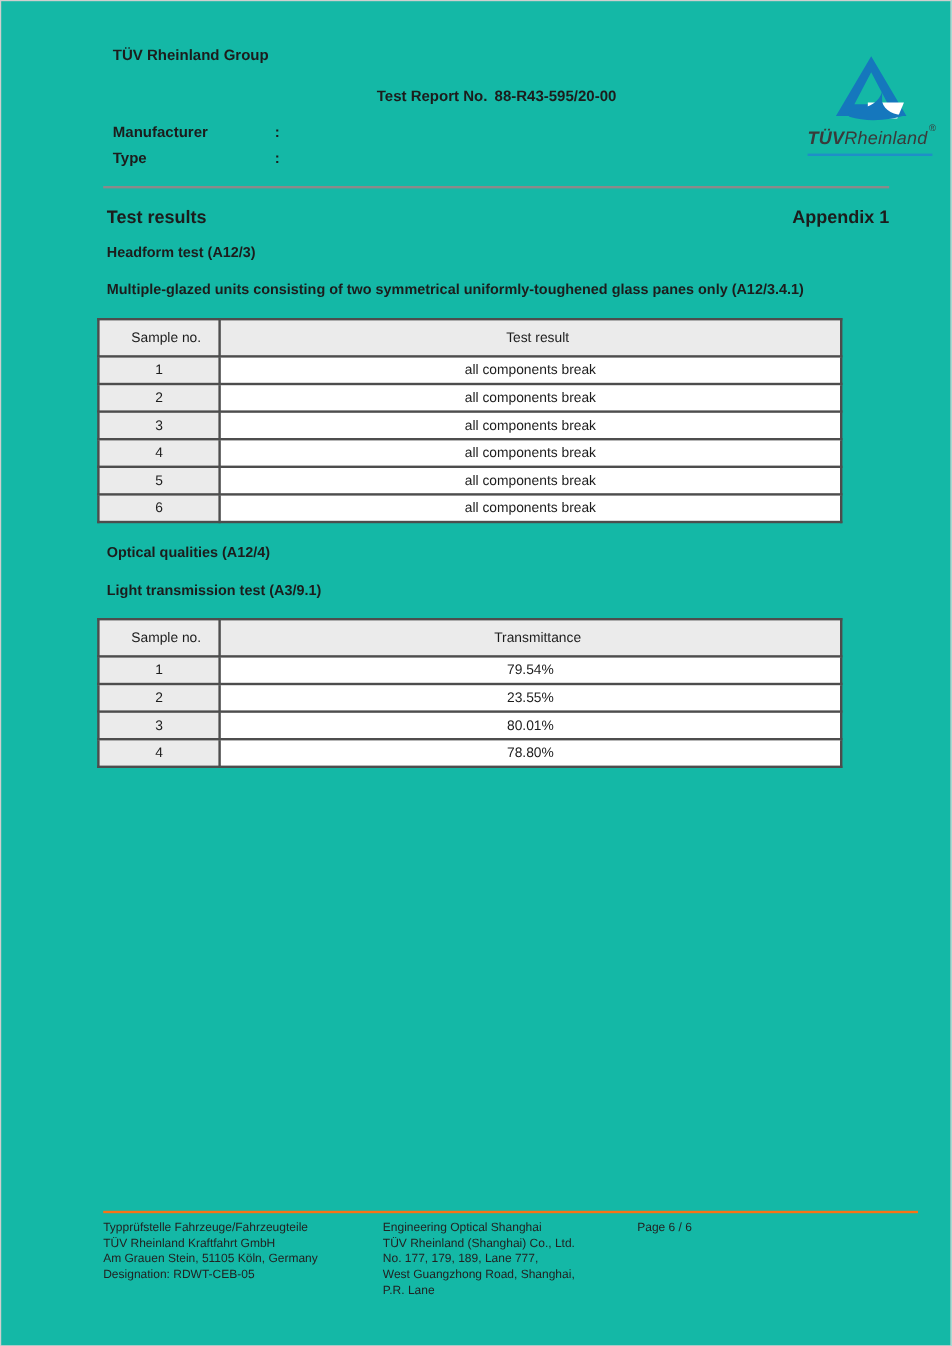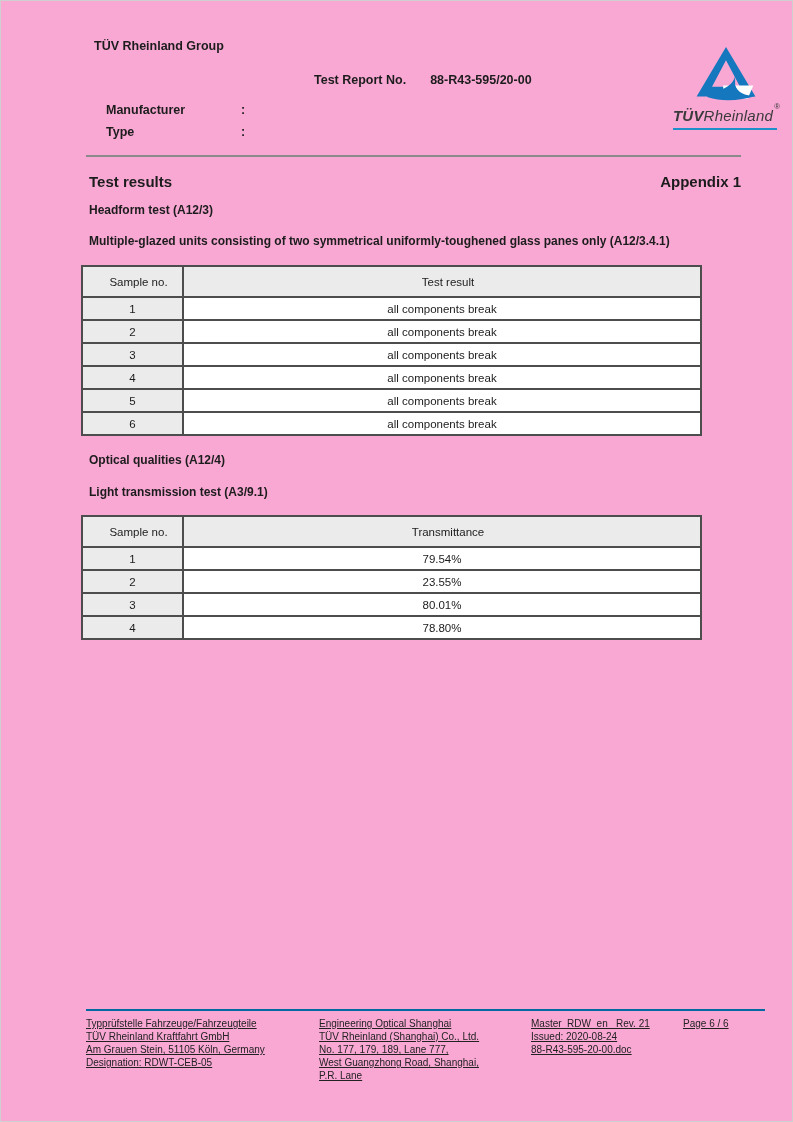--- a/index.html
+++ b/index.html
@@ -1,35 +1,35 @@
 <!DOCTYPE html>
 <html><head>
 <meta charset="utf-8">
 <style>
   * { margin:0; padding:0; box-sizing:border-box; }
   html,body { background:#ffffff; }
   body { font-family:"Liberation Sans", sans-serif; color:#1c1c1c; }
   .page {
     position:relative;
     width:793px; height:1122px;
-    background:#f9a8d4;
+    background:#14b8a6;
     border:1px solid #cfcfcf;
     overflow:hidden;
   }
 
   
   .company-title { position:absolute; left:93px; top:38px; font-size:12.5px; font-weight:bold; }
   .report-line   { position:absolute; left:313px; top:72px; font-size:12.5px; font-weight:bold; }
-  .report-line .num { margin-left:24px; }
+  .report-line .num { margin-left:6px; }
 
   .kv-row { position:absolute; left:93px; display:flex; align-items:flex-start;
             font-size:12.5px; font-weight:bold; line-height:16px; }
   .kv-manufacturer { top:101px; }
   .kv-type { top:123px; }
-  .kv-label { width:135px; flex:0 0 135px;margin-left:12px; }
+  .kv-label { width:135px; flex:0 0 135px; }
   .kv-colon { margin-right:7px; }
   .kv-value { width:320px; }
 
   .header-rule { position:absolute; left:85px; top:154px; width:655px; height:2px; background:#8a8a8a; }
 
   
   .logo { position:absolute; left:672px; top:44px; width:106px; text-align:center;font-style:italic; }
   .logo svg { width:70px; height:64px; display:block; margin:0 auto; }
   .logo-text { font-size:15px; color:#3a3a3a; letter-spacing:0.2px; white-space:nowrap; position:relative; margin-top:-2px; }
   .logo-text .bold { font-weight:bold; }
@@ -58,22 +58,22 @@
     font-weight:normal;
     padding:0 4px;
   }
   .report-table th { height:31px; background:#ebebeb;padding-left:16px; }
   .report-table td { height:23px; background:#ffffff; }
   .report-table td:first-child { background:#ebebeb; }
   .report-table col.c1 { width:101px; }
 
   
   .footer { position:absolute; left:85px; top:1008px; width:679px;
-            border-top:2px solid #0369a1; padding-top:6px;
-            display:flex; font-size:10px; line-height:13px; color:#222;text-decoration:underline; }
+            border-top:2px solid #f97316; padding-top:6px;
+            display:flex; font-size:10px; line-height:13px; color:#222; }
   .footer .fcol1 { width:233px; flex:0 0 233px; }
   .footer .fcol2 { width:212px; flex:0 0 212px; }
   .footer .fcol3 { width:152px; flex:0 0 152px; }
   .footer .fcol4 { flex:1; }
 </style>
 </head>
 <body>
 
 <div class="page">
 
@@ -197,23 +197,18 @@
         <div>Am Grauen Stein, 51105 Köln, Germany</div>
         <div>Designation: RDWT-CEB-05</div>
       </div>
     <div class="fcol2">
         <div>Engineering Optical Shanghai</div>
         <div>TÜV Rheinland (Shanghai) Co., Ltd.</div>
         <div>No. 177, 179, 189, Lane 777,</div>
         <div>West Guangzhong Road, Shanghai,</div>
         <div>P.R. Lane</div>
       </div>
-    <div class="fcol3">
-        <div>Master_RDW_en_ Rev. 21</div>
-        <div>Issued: 2020-08-24</div>
-        <div>88-R43-595-20-00.doc</div>
-      </div>
     <div class="fcol4">
         <div>Page 6 / 6</div>
       </div>
   </div>
 
 </div>
 
 </body></html>

